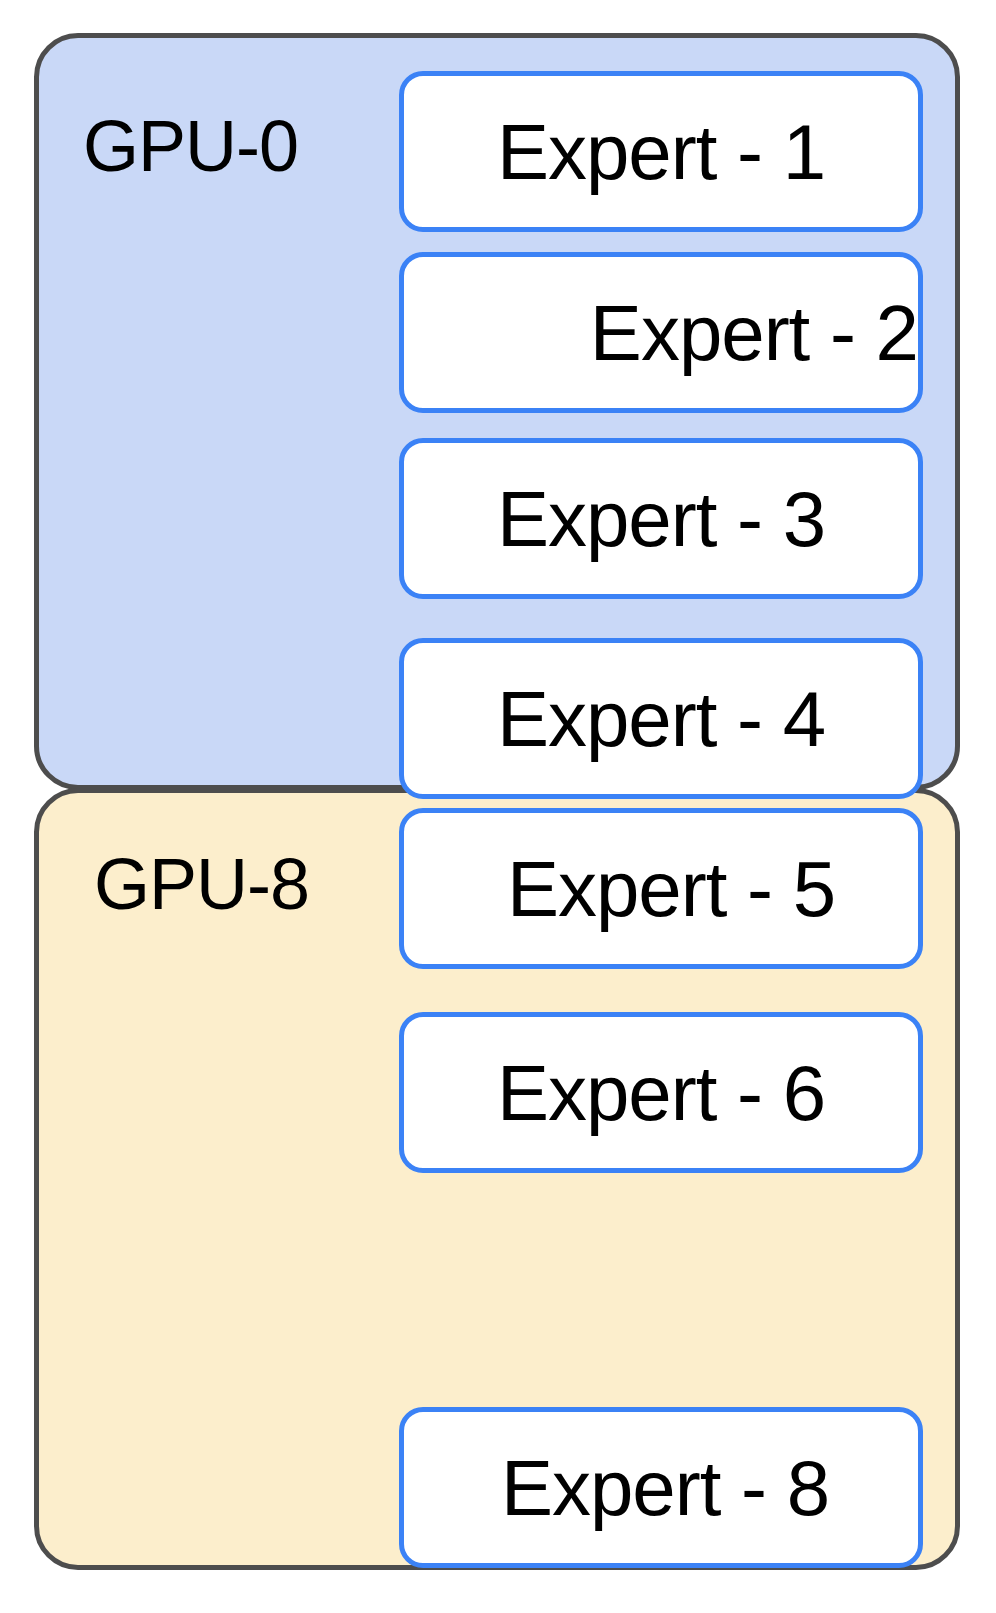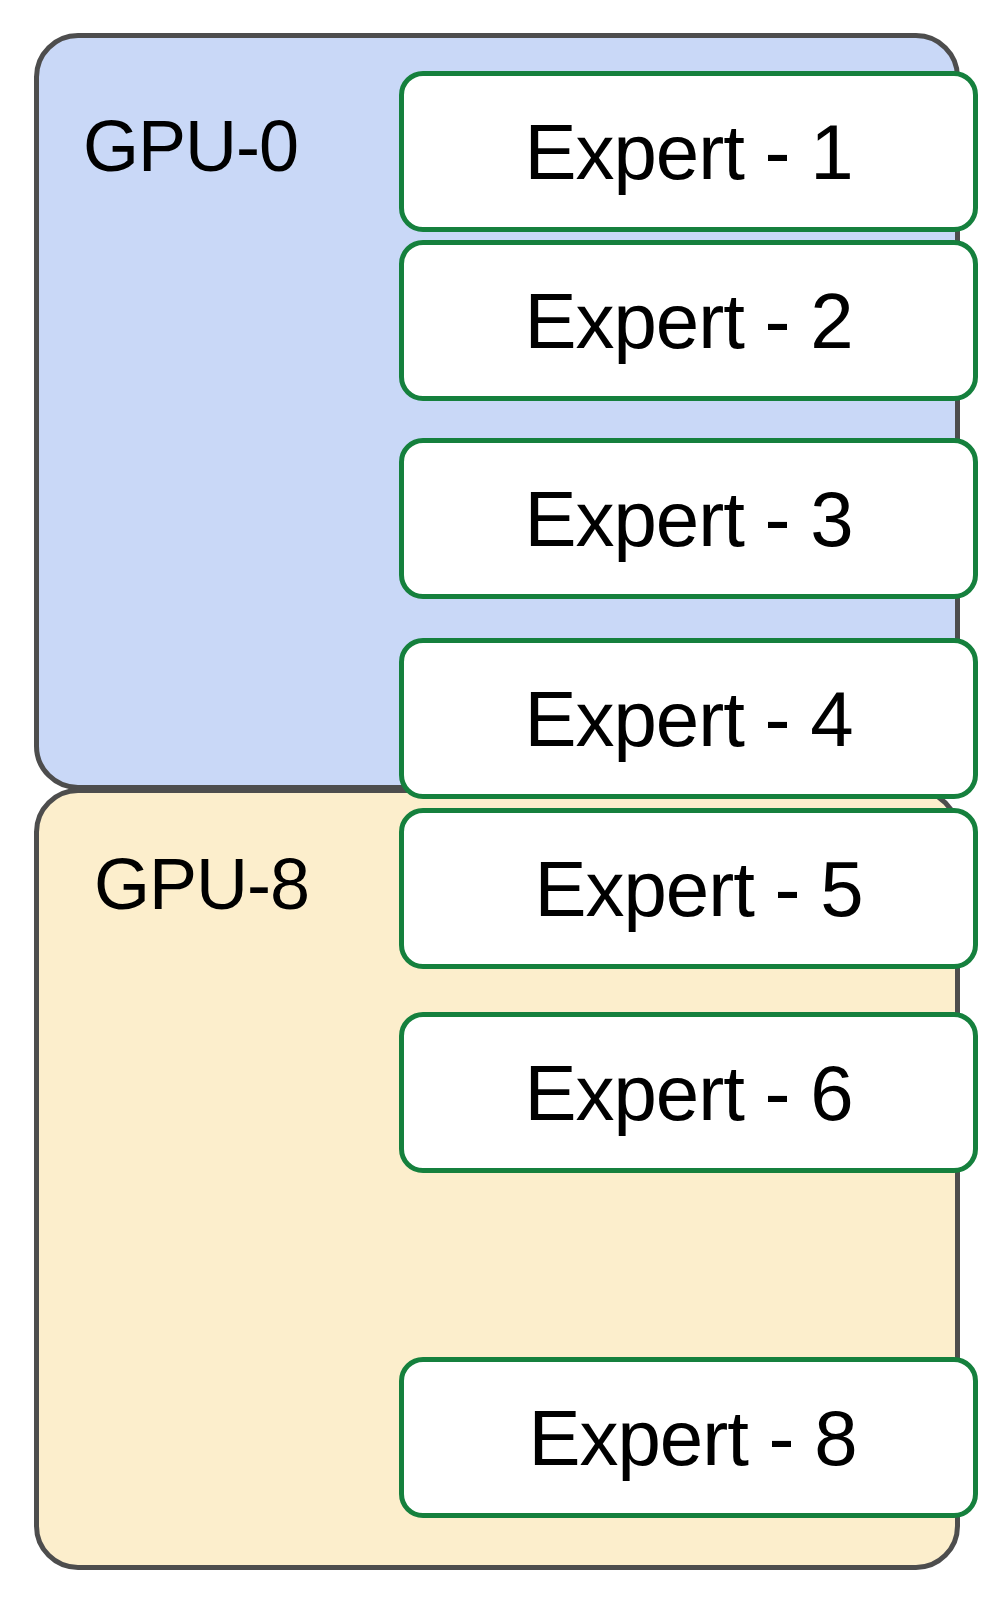--- a/index.html
+++ b/index.html
@@ -61,24 +61,24 @@
   .gpu-label.gpu1-label {
     left: 94px;
     top: 848px;
   }
 
   
   .expert-box {
     position: absolute;
     box-sizing: border-box;
     left: 399px;
-    width: 579px;
+    width: 524px;
     height: 161px;
     background: #ffffff;
-    border: 5px solid #15803d;
+    border: 5px solid #3b82f6;
     border-radius: 24px;
     z-index: 4;
     display: flex;
     align-items: center;
     justify-content: center;
   }
   .expert-label {
     color: #000000;
     font-size: 78px;
     line-height: 1;
@@ -96,33 +96,33 @@
 
   <div class="gpu-panel gpu1"></div>
 
   <div class="gpu-label gpu0-label">GPU-0</div>
 
   <div class="gpu-label gpu1-label">GPU-8</div>
 
   <div class="expert-box" style="top:71px;">
     <span class="expert-label">Expert - 1</span>
   </div>
-  <div class="expert-box" style="top:240px;">
+  <div class="expert-box" style="top:252px;justify-content:flex-end;">
     <span class="expert-label">Expert - 2</span>
   </div>
   <div class="expert-box" style="top:438px;justify-content:center;">
     <span class="expert-label">Expert - 3</span>
   </div>
   <div class="expert-box" style="top:622px;margin-top:16px;">
     <span class="expert-label">Expert - 4</span>
   </div>
 
   <div class="expert-box" style="top:808px;padding-left:20px;">
     <span class="expert-label">Expert - 5</span>
   </div>
   <div class="expert-box" style="top:992px;margin-top:20px;">
     <span class="expert-label">Expert - 6</span>
   </div>
-  <div class="expert-box" style="top:1357px;padding-left:8px;">
+  <div class="expert-box" style="top:1407px;padding-left:8px;">
     <span class="expert-label">Expert - 8</span>
   </div>
 
 </div>
 
 </body></html>

